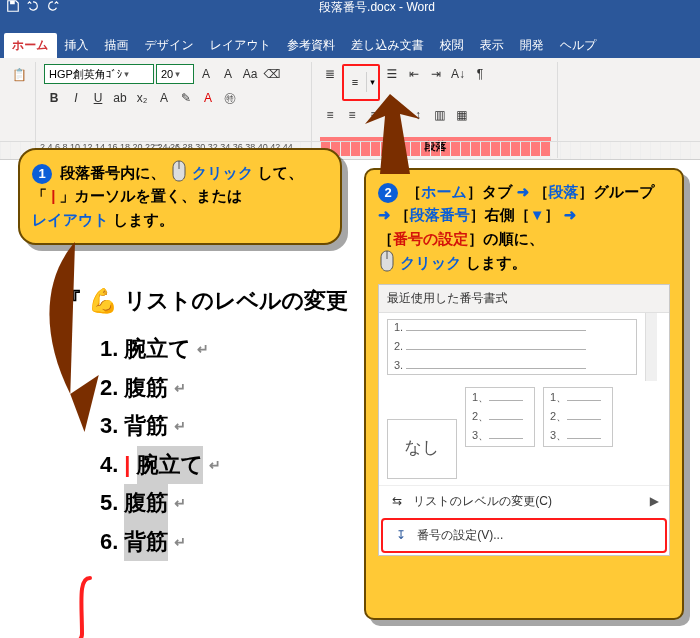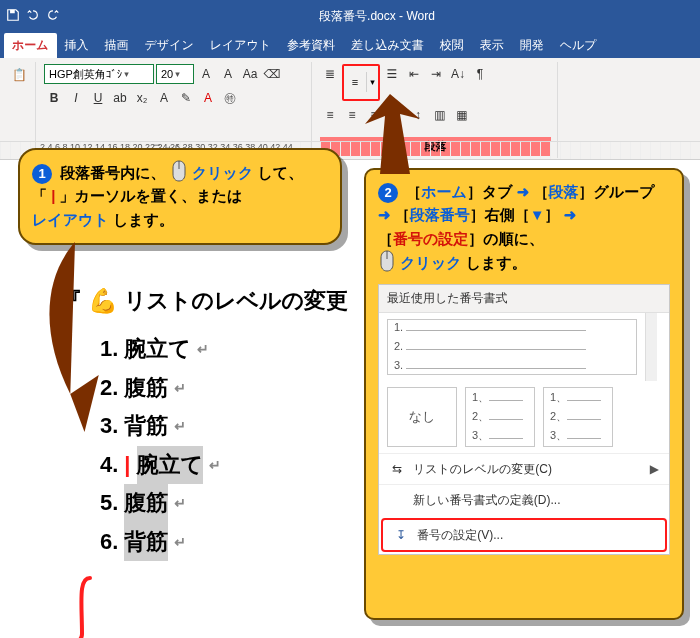--- a/index.html
+++ b/index.html
@@ -12,21 +12,21 @@
     position: relative;
     overflow: hidden;
   }
 
   
   .titlebar {
     background: #2b579a;
     color: #fff;
     height: 24px;
     display: flex;
-    align-items: center;
+    align-items: flex-end;
     font-size: 12px;
     padding: 16px 6px;
   }
   .titlebar .tb-icons { display:flex; gap:6px; align-items:center;}
   .titlebar .tb-icons svg { width:14px; height:14px; fill:#fff;}
   .titlebar .title-text { flex:1; text-align:center; }
 
   .menubar {
     background:#2b579a;
     color:#fff;
@@ -181,21 +181,21 @@
   .panel-row{display:flex;gap:8px;padding:6px 8px;}
   .fmt-box{
     border:1px solid #c8c8c8;
     width:70px;height:60px;
     font-size:11px;
     padding:4px 6px;
     display:flex;flex-direction:column;justify-content:center;
     gap:2px; color:#555;
   }
   .fmt-box.tall{width:250px;height:56px;}
-  .fmt-box.none{align-items:center;justify-content:center;font-size:13px;}
+  .fmt-box.none{align-items:center;justify-content:center;font-size:17px;margin-top:32px;}
   .fmt-line{border-bottom:1px solid #b0b0b0;height:0;}
   .panel-scrollbar{width:12px;background:#f0f0f0;border-left:1px solid #ddd;}
   .panel-scroll-wrap{display:flex;}
   .panel-item{
     padding:6px 10px;
     display:flex;align-items:center;gap:8px;
     border-top:1px solid #eee;
     font-size:12px;
   }
   .panel-item.hl{
@@ -423,24 +423,20 @@
         <div><span>2、</span><span class="fmt-line" style="display:inline-block;width:34px"></span></div>
         <div><span>3、</span><span class="fmt-line" style="display:inline-block;width:34px"></span></div>
       </div>
     </div>
 
     <div class="panel-item">
       <span class="glyph">⇆</span>
       <span>リストのレベルの変更(C)</span>
       <span class="chev">▶</span>
     </div>
-    <div class="panel-item">
-      <span class="glyph"></span>
-      <span>新しい番号書式の定義(D)...</span>
-    </div>
     <div class="panel-item hl">
       <span class="glyph" style="color:#2b579a">↧</span>
       <span>番号の設定(V)...</span>
     </div>
   </div>
 </div>
 
 <svg class="big-arrow arrow1" viewBox="0 0 90 200">
   <path d="M45 0 C10 40 10 100 40 160"></path>
   <polygon points="40,160 70,140 55,200"></polygon>

